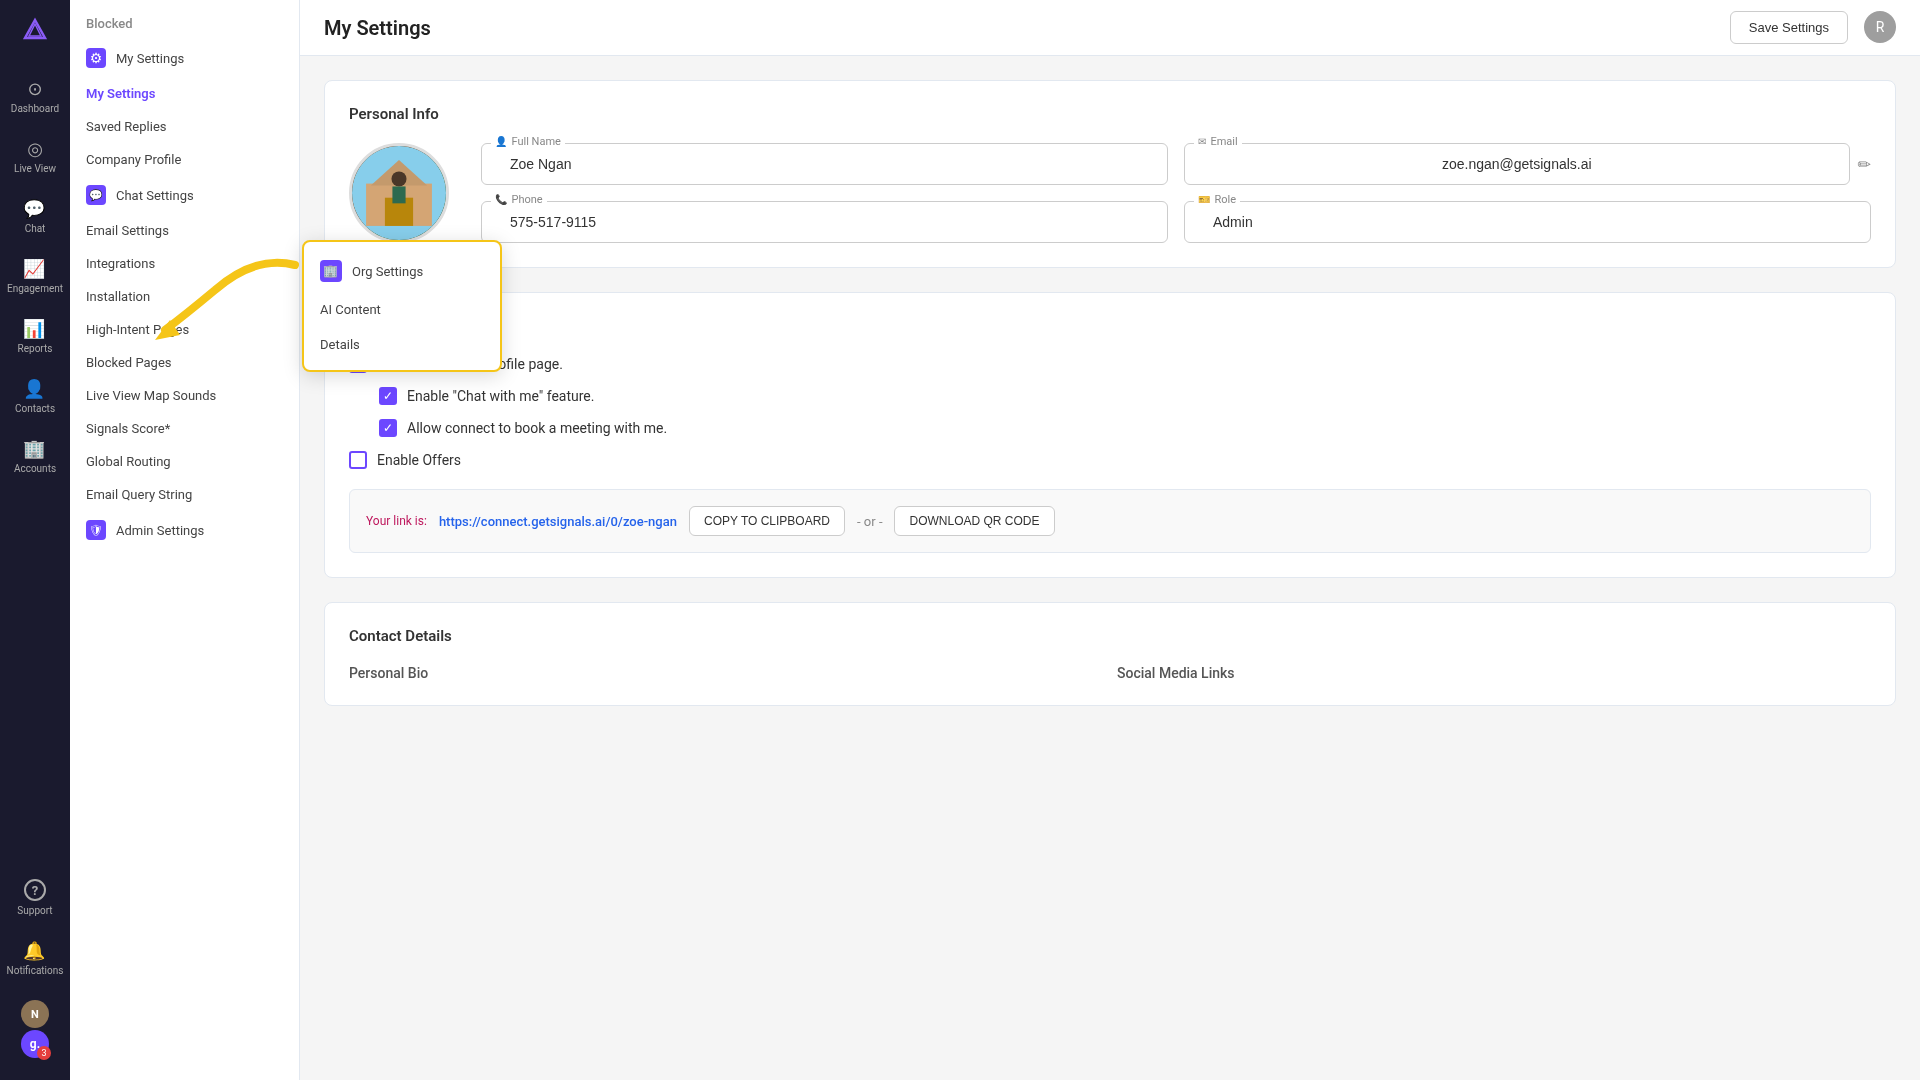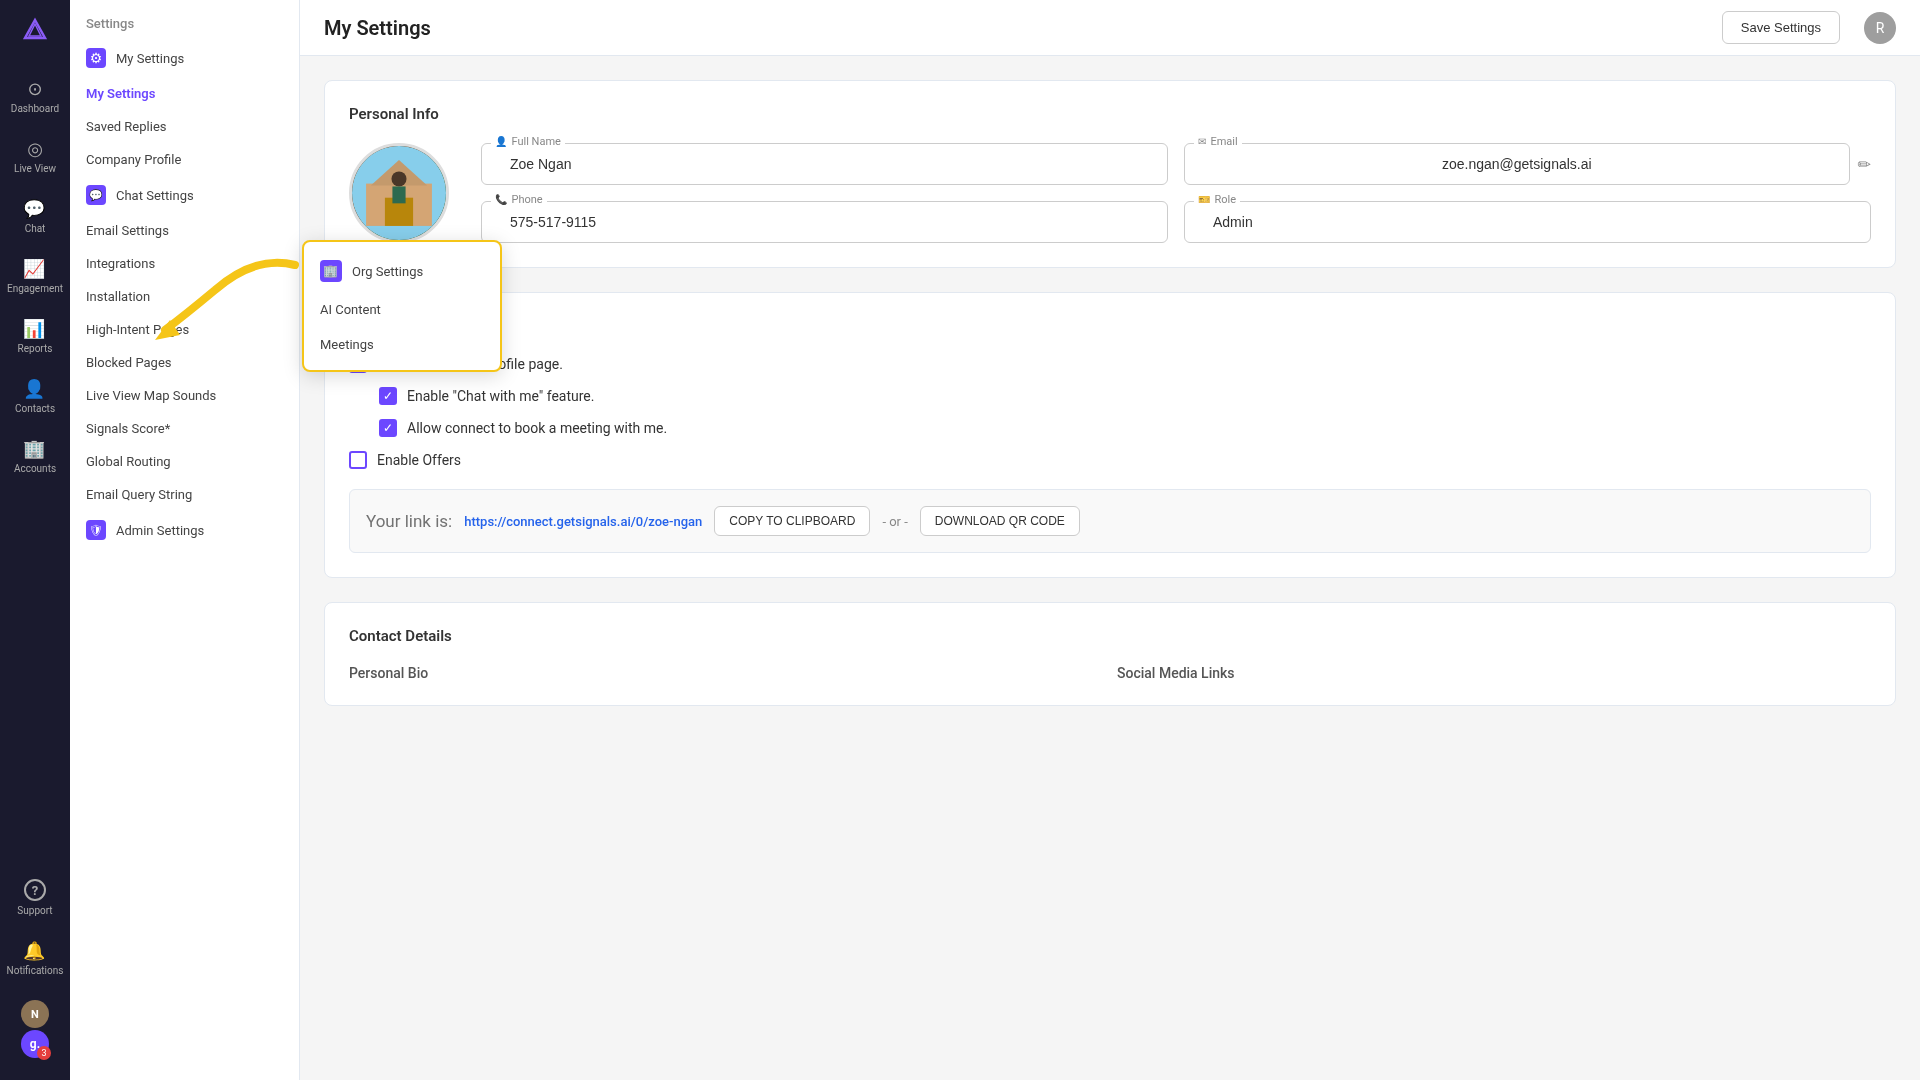--- a/index.html
+++ b/index.html
@@ -317,22 +317,22 @@
       align-items: center;
       gap: 12px;
       margin-top: 20px;
       padding: 16px;
       background: #f9f9f9;
       border-radius: 6px;
       border: 1px solid #e2e8f0;
       flex-wrap: wrap;
     }
     .link-row .link-label {
-      font-size: 17px;
-      color: #737373;
+      font-size: 12px;
+      color: #be185d;
     }
     .link-row .link-url {
       font-size: 13px;
       color: #2563eb;
       font-weight: 500;
       text-decoration: none;
     }
     .link-row .separator {
       font-size: 13px;
       color: #888;
@@ -424,21 +424,21 @@
       </div>
       <div style="position:relative;">
         <div style="width:28px;height:28px;border-radius:50%;background:#6c47ff;display:flex;align-items:center;justify-content:center;color:#fff;font-size:12px;font-weight:bold;">g.</div>
         <div style="position:absolute;bottom:-2px;right:-2px;background:#e53e3e;color:#fff;border-radius:50%;width:14px;height:14px;font-size:9px;display:flex;align-items:center;justify-content:center;">3</div>
       </div>
     </div>
   </div>
 </div>
 
 <div class="sidebar">
-  <div class="sidebar-header">Settings</div>
+  <div class="sidebar-header">Blocked</div>
 
   <div class="sidebar-item has-bg">
     <span class="item-icon">⚙</span>
     <span>My Settings</span>
   </div>
 
   <div class="sidebar-item active">
     <span>My Settings</span>
   </div>
   <div class="sidebar-item">
@@ -486,36 +486,36 @@
 
 <div class="dropdown-menu">
   <div class="menu-item">
     <span class="mi-icon">🏢</span>
     <span>Org Settings</span>
   </div>
   <div class="menu-item">
     <span>AI Content</span>
   </div>
   <div class="menu-item">
-    <span>Meetings</span>
+    <span>Details</span>
   </div>
 </div>
 
 <div class="annotation-container">
   <svg width="200" height="120" viewBox="0 0 200 120" fill="none">
     <path d="M 160 30 Q 120 20 80 55 Q 50 80 30 95" stroke="#f5c518" stroke-width="8" fill="none" stroke-linecap="round"></path>
     <polygon points="20,105 35,85 45,100" fill="#f5c518"></polygon>
   </svg>
 </div>
 
 <div class="main-content">
 
   <div class="topbar">
     <span class="page-title">My Settings</span>
-    <div style="display:flex;align-items:flex-end;gap:24px;">
+    <div style="display:flex;align-items:flex-start;gap:16px;">
       <button class="save-btn">
         <span>Save Settings</span>
       </button>
       <div class="user-avatar">
         <span>R</span>
       </div>
     </div>
   </div>
 
 

